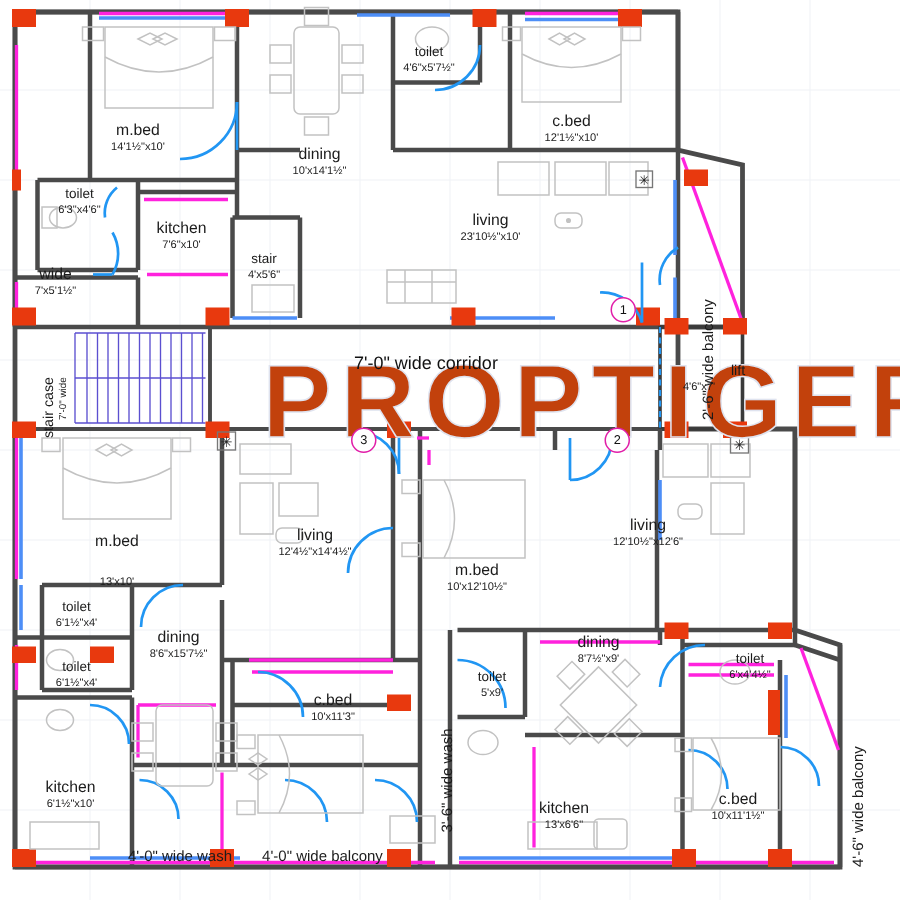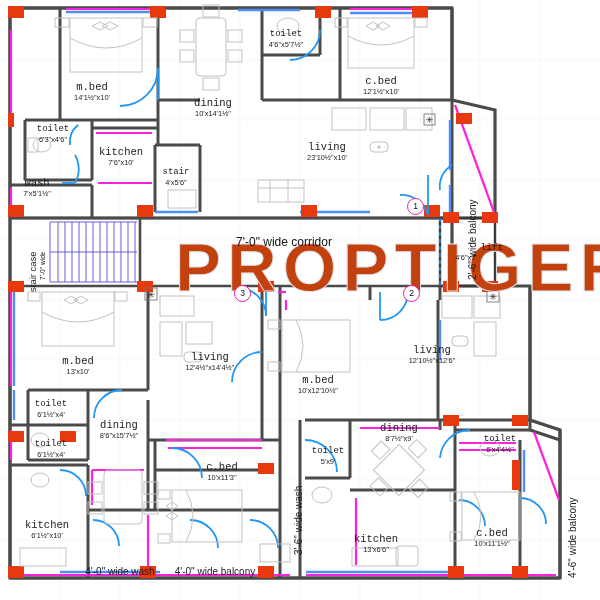--- a/index.html
+++ b/index.html
@@ -3,21 +3,21 @@
 <meta charset="utf-8">
 <style>
   html,body{margin:0;padding:0;background:#ffffff;}
   body{width:600px;height:600px;overflow:hidden;
        font-family:"Liberation Sans",sans-serif;}
   #plan{position:relative;width:600px;height:600px;background:#fff;}
   svg{position:absolute;left:0;top:0;}
   .lbl{position:absolute;text-align:center;color:#1b1b1b;
        font-family:"Liberation Sans",sans-serif;line-height:1.05;
        white-space:nowrap;pointer-events:none;}
-  .rname{font-size:10.5px;font-family:Liberation Mono, monospace;}
+  .rname{font-size:10.5px;}
   .rdim{font-size:7.4px;}
   .small{font-size:6.6px;}
   .vert{transform-origin:0 0;}
   .corr{font-size:12px;color:#111;}
   .wm{position:absolute;font-size:69px;letter-spacing:6px;
       color:#c2410c;-webkit-text-stroke:1px #dfe3ef;
       font-family:"Liberation Sans",sans-serif;font-weight:700;
       pointer-events:none;}
   .mark{position:absolute;width:15px;height:15px;border-radius:50%;
         border:1.1px solid #e11ea8;background:#fff;color:#111;
@@ -381,41 +381,41 @@
   </svg>
 
   <div class="wm" style="left:175px;top:228px;">PROPTIGER</div>
 
   <div class="lbl corr" style="left:236px;top:236px;">7'-0" wide corridor</div>
 
   <div class="lbl rname" style="left:92px;top:82px;transform:translateX(-50%);">m.bed</div>
   <div class="lbl rdim" style="left:92px;top:94px;transform:translateX(-50%);">14'1½"x10'</div>
   <div class="lbl rname" style="left:53px;top:125px;transform:translateX(-50%);font-size:9px;">toilet</div>
   <div class="lbl rdim" style="left:53px;top:136px;transform:translateX(-50%);">6'3"x4'6"</div>
-  <div class="lbl rname" style="left:37px;top:178px;transform:translateX(-50%);">wash</div>
+  <div class="lbl rname" style="left:37px;top:178px;transform:translateX(-50%);">wide</div>
   <div class="lbl rdim" style="left:37px;top:190px;transform:translateX(-50%);">7'x5'1½"</div>
   <div class="lbl rname" style="left:121px;top:147px;transform:translateX(-50%);">kitchen</div>
   <div class="lbl rdim" style="left:121px;top:159px;transform:translateX(-50%);">7'6"x10'</div>
   <div class="lbl rname" style="left:213px;top:98px;transform:translateX(-50%);">dining</div>
   <div class="lbl rdim" style="left:213px;top:110px;transform:translateX(-50%);">10'x14'1½"</div>
   <div class="lbl rname" style="left:176px;top:168px;transform:translateX(-50%);font-size:9px;">stair</div>
   <div class="lbl rdim" style="left:176px;top:179px;transform:translateX(-50%);">4'x5'6"</div>
 
   <div class="lbl rname" style="left:286px;top:30px;transform:translateX(-50%);font-size:9px;">toilet</div>
   <div class="lbl rdim" style="left:286px;top:41px;transform:translateX(-50%);">4'6"x5'7½"</div>
   <div class="lbl rname" style="left:381px;top:76px;transform:translateX(-50%);">c.bed</div>
   <div class="lbl rdim" style="left:381px;top:88px;transform:translateX(-50%);">12'1½"x10'</div>
   <div class="lbl rname" style="left:327px;top:142px;transform:translateX(-50%);">living</div>
   <div class="lbl rdim" style="left:327px;top:154px;transform:translateX(-50%);">23'10½"x10'</div>
 
   <div class="lbl rname" style="left:492px;top:243px;transform:translateX(-50%);font-size:9.5px;">lift</div>
   <div class="lbl rdim" style="left:466px;top:254px;transform:translateX(-50%);">4'6"x7'</div>
 
   <div class="lbl rname" style="left:78px;top:356px;transform:translateX(-50%);">m.bed</div>
-  <div class="lbl rdim" style="left:78px;top:368px;transform:translateX(-50%);">13'x10'</div>
+  <div class="lbl rdim" style="left:78px;top:384px;transform:translateX(-50%);">13'x10'</div>
   <div class="lbl rname" style="left:51px;top:400px;transform:translateX(-50%);font-size:9px;">toilet</div>
   <div class="lbl rdim" style="left:51px;top:411px;transform:translateX(-50%);">6'1½"x4'</div>
   <div class="lbl rname" style="left:51px;top:440px;transform:translateX(-50%);font-size:9px;">toilet</div>
   <div class="lbl rdim" style="left:51px;top:451px;transform:translateX(-50%);">6'1½"x4'</div>
   <div class="lbl rname" style="left:47px;top:520px;transform:translateX(-50%);">kitchen</div>
   <div class="lbl rdim" style="left:47px;top:532px;transform:translateX(-50%);">6'1½"x10'</div>
   <div class="lbl rname" style="left:119px;top:420px;transform:translateX(-50%);">dining</div>
   <div class="lbl rdim" style="left:119px;top:432px;transform:translateX(-50%);">8'6"x15'7½"</div>
   <div class="lbl rname" style="left:210px;top:352px;transform:translateX(-50%);">living</div>
   <div class="lbl rdim" style="left:210px;top:364px;transform:translateX(-50%);">12'4½"x14'4½"</div>

